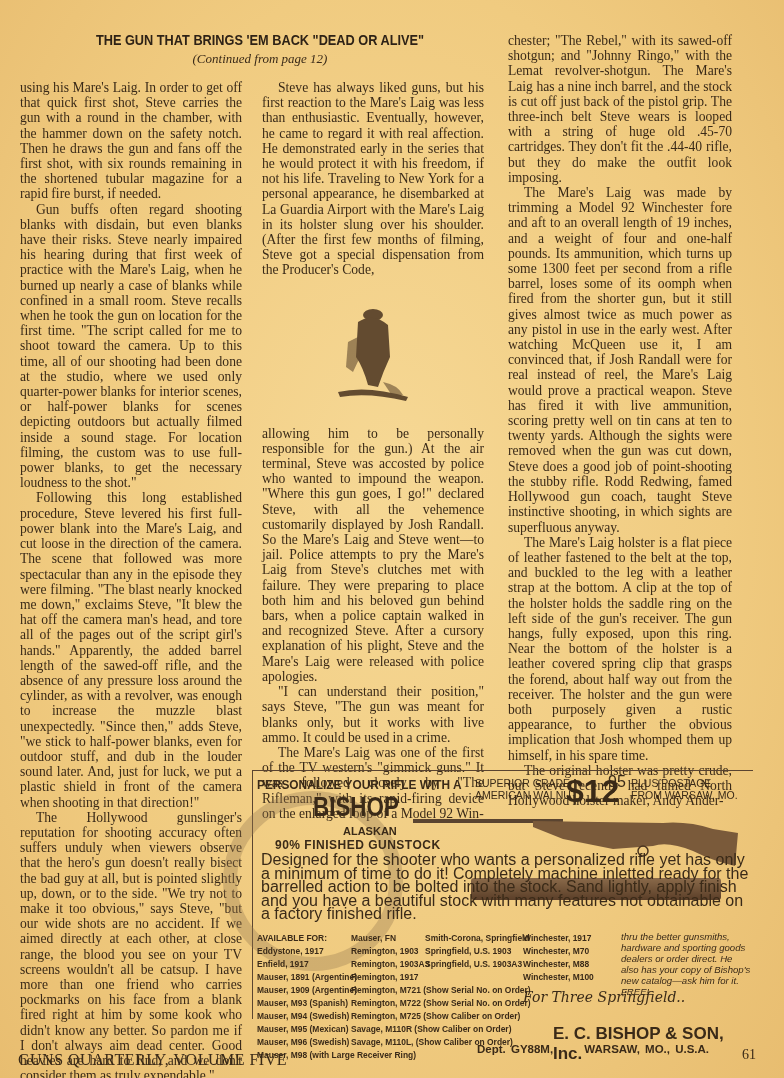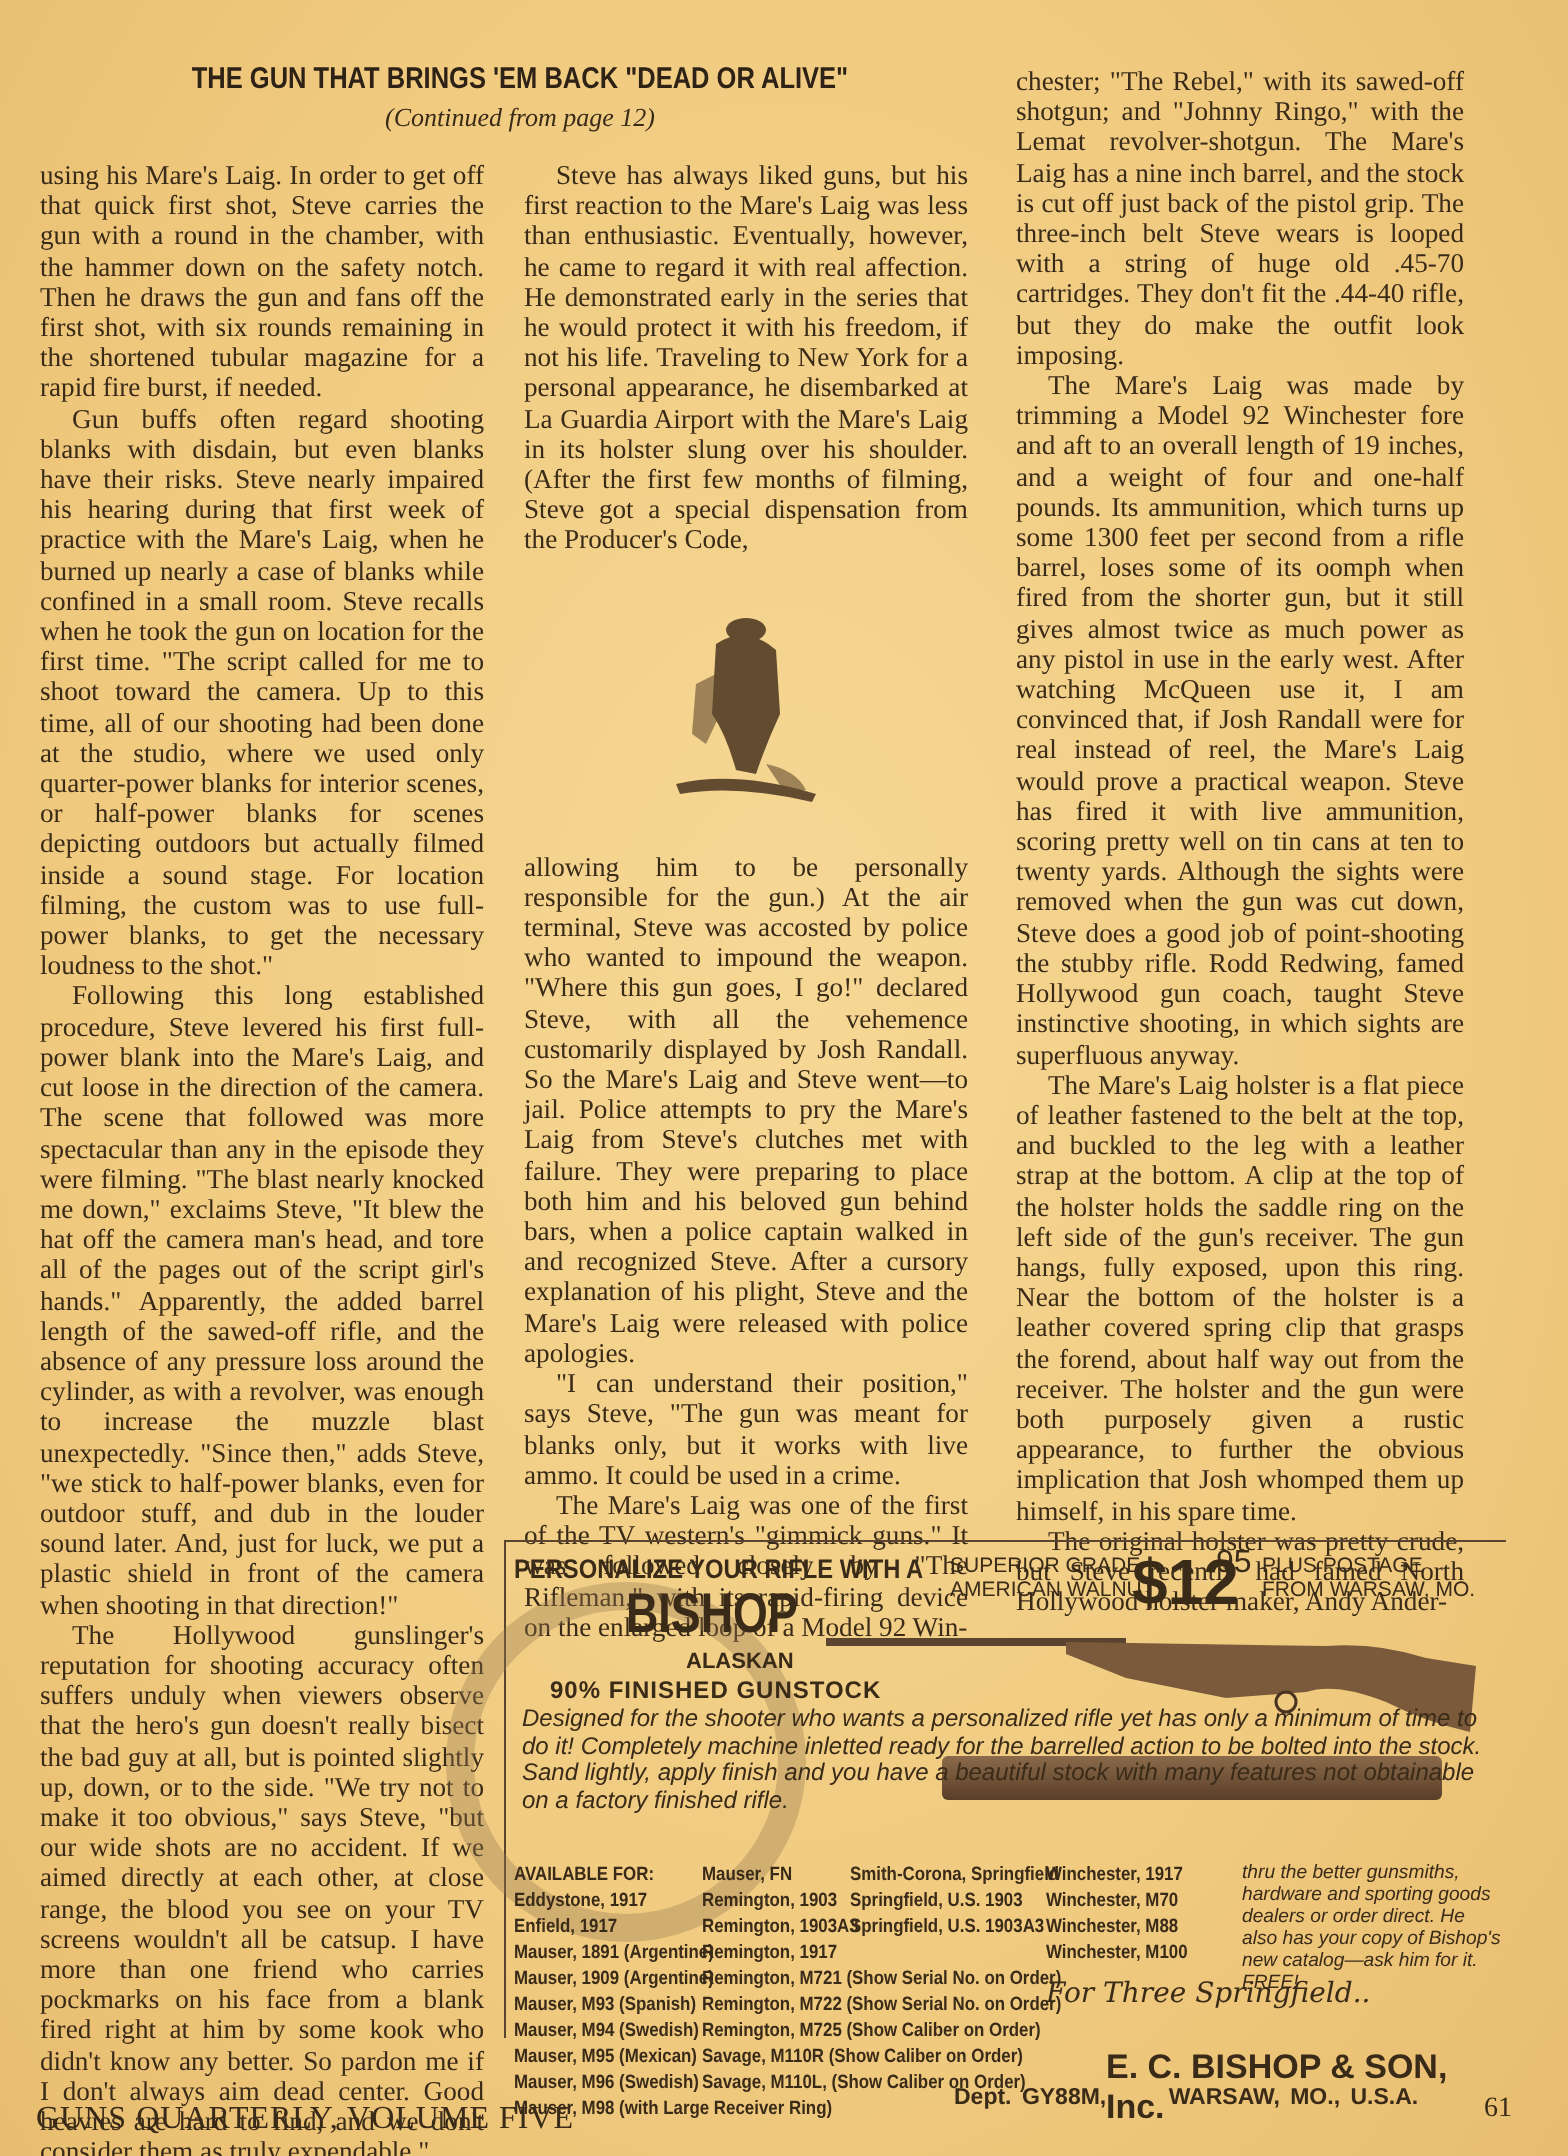--- a/index.html
+++ b/index.html
@@ -17,21 +17,21 @@
   .illus{height:148px;display:flex;justify-content:center;align-items:center;}
   .ad{position:absolute;left:252px;top:770px;width:500px;height:248px;border-left:1.5px solid #5a4430;border-top:1.5px solid #5a4430;font-family:"Liberation Sans",sans-serif;color:#3a2a18;}
   .ad .h1{position:absolute;left:4px;top:6px;font-weight:bold;font-size:13.5px;transform:scaleX(0.88);transform-origin:left;}
   .ad .bishop{position:absolute;left:60px;top:20px;font-weight:bold;font-size:28px;letter-spacing:0;transform:scaleX(0.8);transform-origin:left;}
   .ad .alaskan{position:absolute;left:90px;top:54px;font-weight:bold;font-size:11px;}
   .ad .finished{position:absolute;left:22px;top:67px;font-weight:bold;font-size:12px;letter-spacing:.5px;}
   .ad .price{position:absolute;left:222px;top:6px;font-size:10.5px;line-height:12px;}
   .ad .dollar{position:absolute;left:313px;top:2px;font-weight:bold;font-size:32px;}
   .ad .cents{position:absolute;left:355px;top:2px;font-weight:normal;font-size:16px;}
   .ad .postage{position:absolute;left:378px;top:6px;font-size:10.5px;line-height:12px;}
-  .ad .desc{position:absolute;left:8px;top:82px;width:490px;font-style:italic;font-size:12px;line-height:13.6px;}
+  .ad .desc{position:absolute;left:8px;top:82px;width:490px;font-size:16px;line-height:13.6px;}
   .ad .ring{position:absolute;left:-30px;top:20px;width:180px;height:180px;border-radius:50%;border:14px solid rgba(150,120,80,.35);box-sizing:border-box;}
   .ad .rifle{position:absolute;left:160px;top:40px;width:325px;height:60px;}
   .ad .stock{position:absolute;left:218px;top:107px;width:250px;height:22px;background:linear-gradient(#8a6a4a,#5a3e28);border-radius:3px;}
   .avail{position:absolute;top:160px;font-size:9.6px;line-height:13px;font-weight:bold;transform:scaleX(0.88);transform-origin:left;color:#3a2a18;}
   .ad .side{position:absolute;left:368px;top:160px;width:130px;font-style:italic;font-size:9.6px;line-height:11px;text-align:left;}
   .ad .gen{position:absolute;left:270px;top:218px;font-family:"DejaVu Serif",serif;font-style:italic;font-size:14px;}
   .ad .gen2{position:absolute;left:292px;top:234px;font-family:"DejaVu Serif",serif;font-style:italic;font-size:14px;}
   .ad .company{position:absolute;left:264px;top:253px;font-weight:bold;font-size:17px;margin-left:36px;}
   .ad .dept{position:absolute;left:224px;top:272px;font-weight:bold;font-size:11.5px;word-spacing:2px;}
   .footer-l{position:absolute;left:18px;top:1051px;font-family:"Liberation Serif",serif;font-size:16px;letter-spacing:.5px;}

